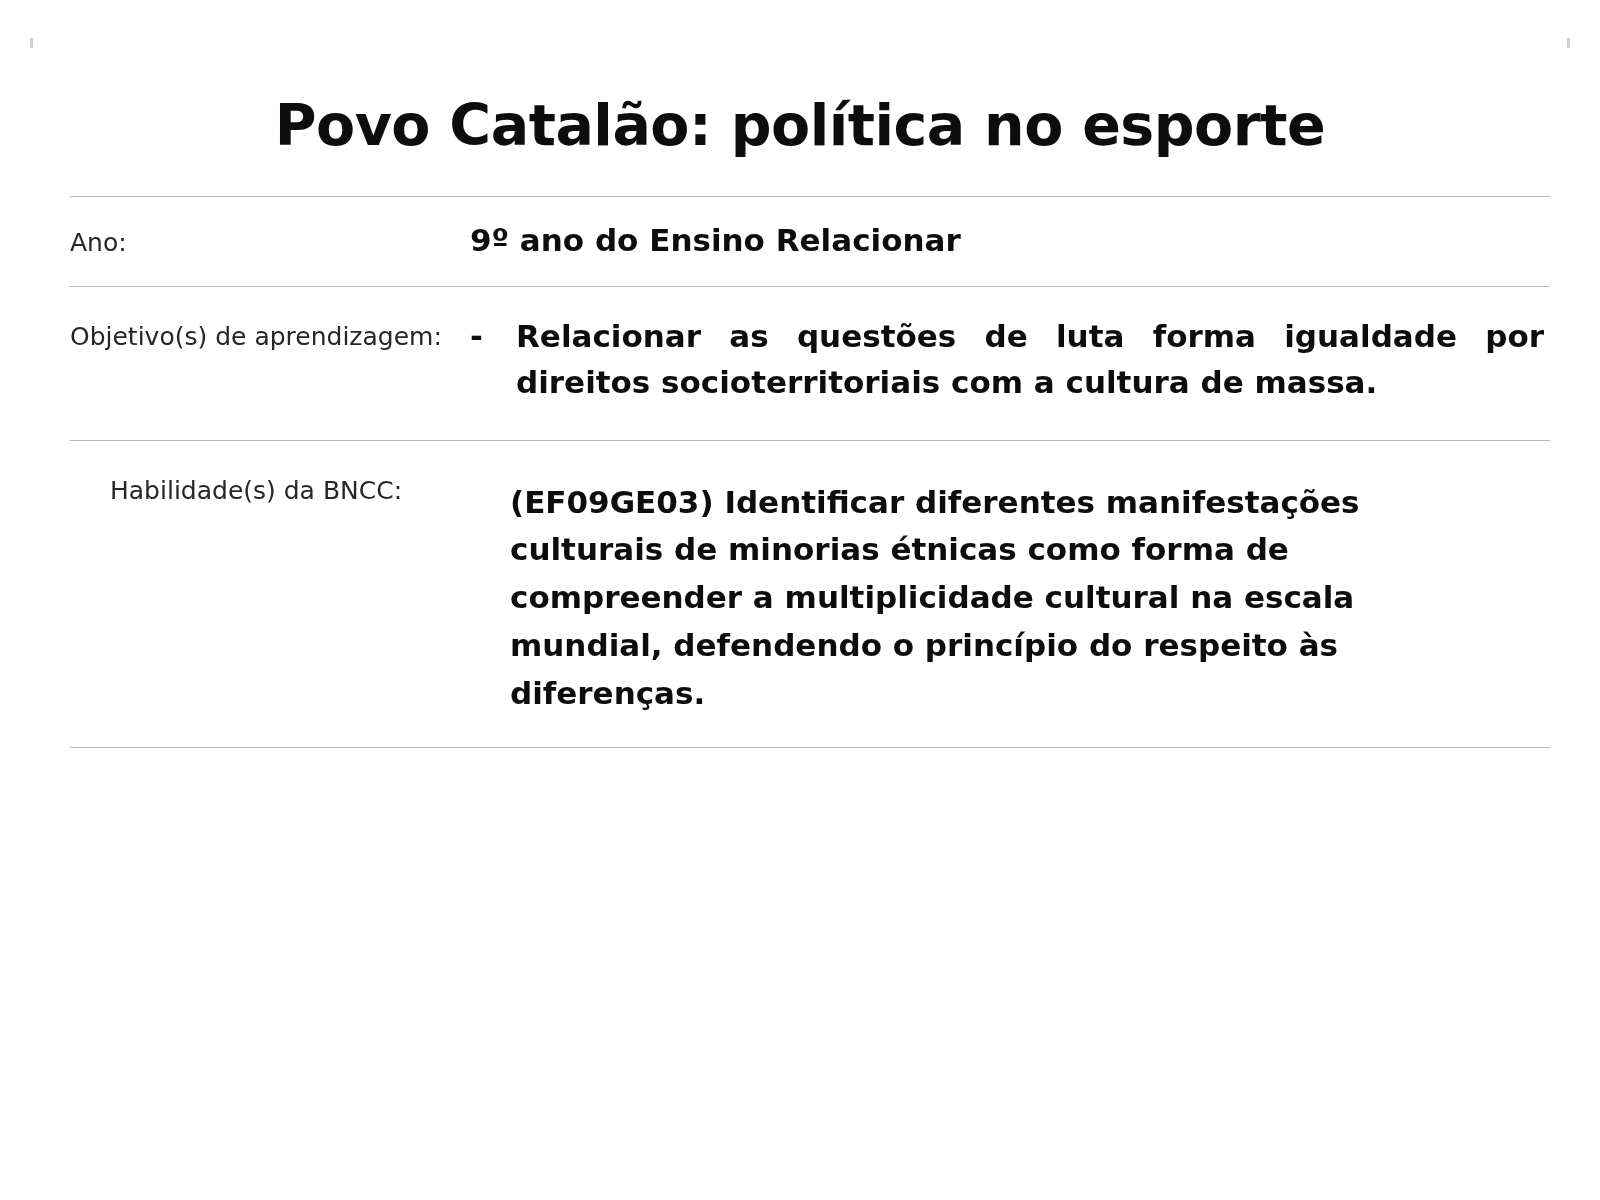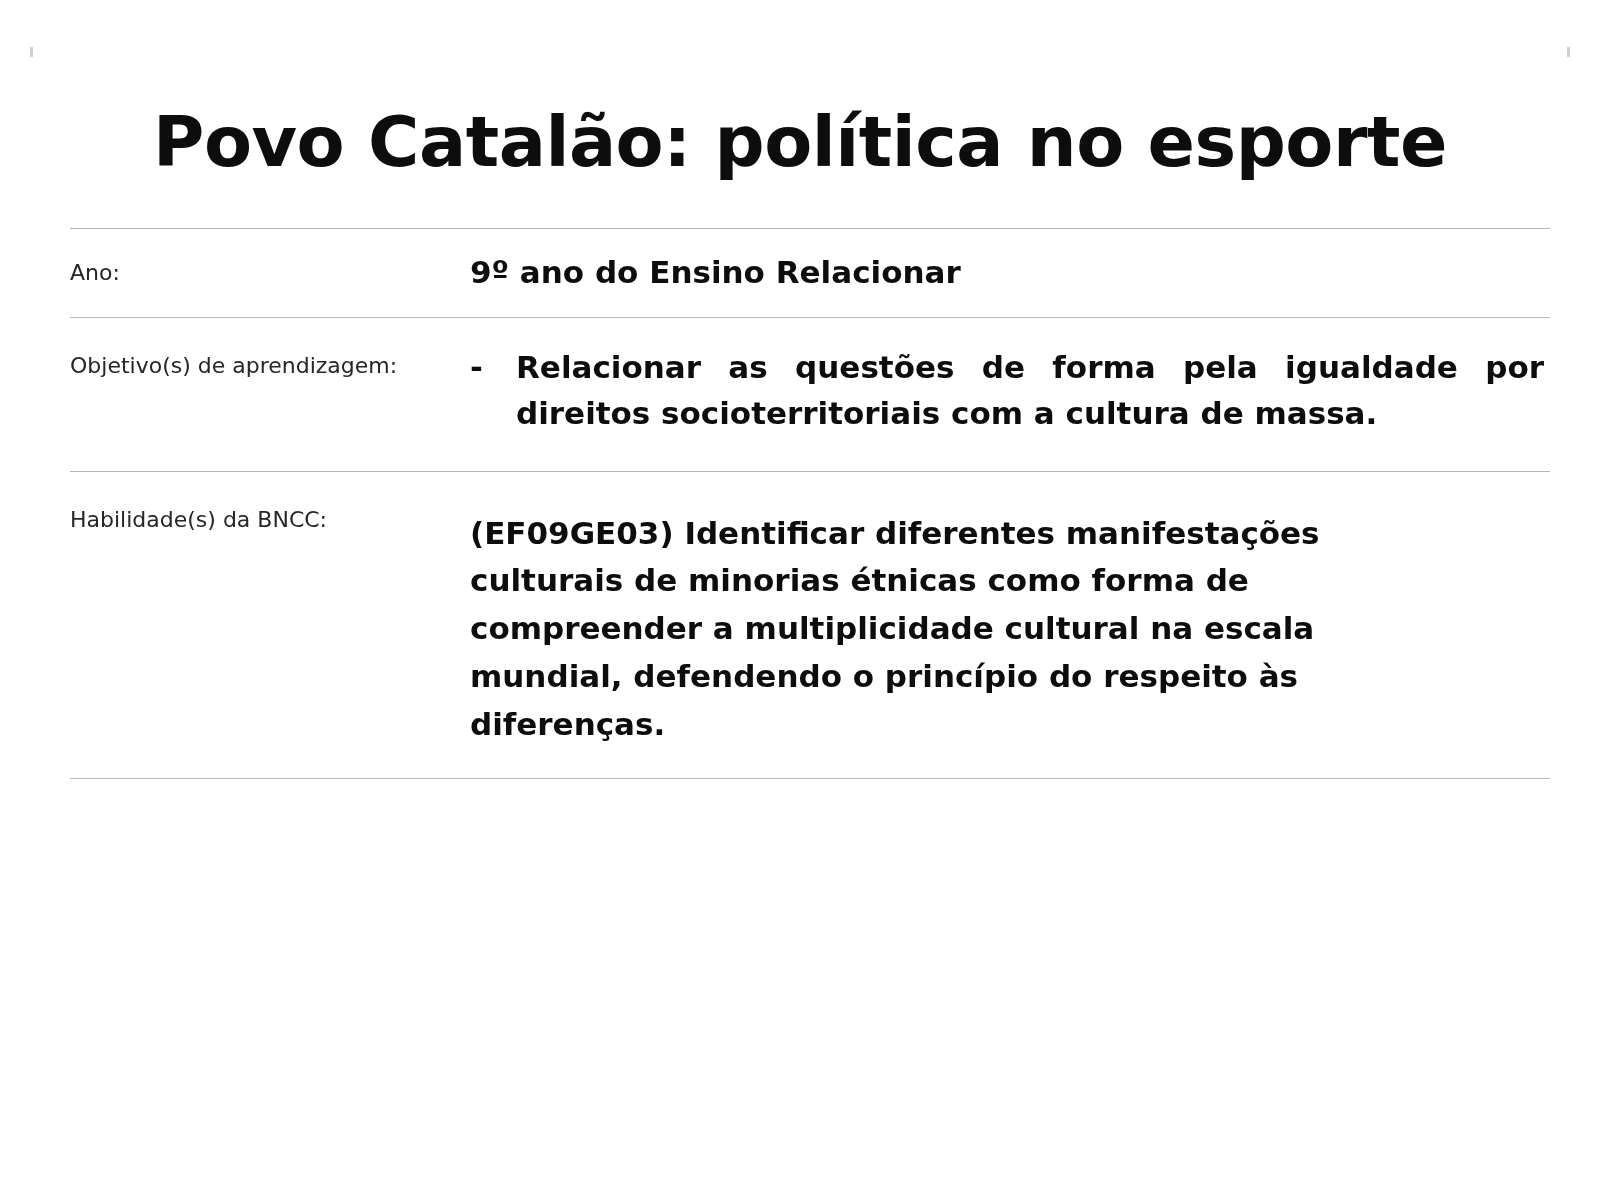--- a/index.html
+++ b/index.html
@@ -17,21 +17,21 @@
 
   .slide {
     position: relative;
     width: 1600px;
     height: 1200px;
     box-sizing: border-box;
   }
 
   .title {
     text-align: center;
-    font-size: 70px;
+    font-size: 57px;
     font-weight: bold;
     color: #0d0d0d;
     letter-spacing: -0.5px;
     padding-top: 56px;
     padding-left: 40px;
     padding-right: 40px;
     line-height: 1.12;
   }
 
   .table {
@@ -51,21 +51,21 @@
     padding-bottom: 22px;
   }
 
   .row.last {
     border-bottom: 1.6px solid #b8b8b8;
   }
 
   .row-label {
     width: 400px;
     flex: 0 0 400px;
-    font-size: 22px;
+    font-size: 25px;
     font-weight: normal;
     color: #262626;
     line-height: 1.62;
     padding-top: 4px;
   }
 
   .row-value {
     flex: 1 1 auto;
     font-size: 31px;
     font-weight: bold;
@@ -90,21 +90,21 @@
   .bullet-text {
     flex: 1 1 auto;
     text-align: justify;
     text-justify: inter-word;
     padding-right: 6px;
   }
 
   .row-ano .row-value { line-height: 1.4; }
 
   .row-objetivo { padding-top: 26px; padding-bottom: 34px; }
-  .row-habilidade { padding-top: 26px; padding-bottom: 30px; }
+  .row-habilidade { padding-top: 26px; padding-bottom: 30px; justify-content: center; }
 
   .row-habilidade .row-value {
     max-width: 1000px;
     line-height: 1.54;
     margin-top: 12px;
   }
 
   .corner-mark {
     position: absolute;
     top: 0;
@@ -130,21 +130,21 @@
     <div class="row row-ano">
       <div class="row-label">Ano:</div>
       <div class="row-value">9º ano do Ensino Relacionar</div>
     </div>
 
     <div class="row row-objetivo">
       <div class="row-label">Objetivo(s) de aprendizagem:</div>
       <div class="row-value">
         <div class="bullet-wrap">
           <div class="bullet-dash">-</div>
-          <div class="bullet-text">Relacionar as questões de forma pela igualdade por direitos socioterritoriais com a cultura de massa.</div>
+          <div class="bullet-text">Relacionar as questões de luta forma igualdade por direitos socioterritoriais com a cultura de massa.</div>
         </div>
       </div>
     </div>
 
     <div class="row row-habilidade last">
       <div class="row-label">Habilidade(s) da BNCC:</div>
       <div class="row-value">(EF09GE03) Identificar diferentes manifestações culturais de minorias étnicas como forma de compreender a multiplicidade cultural na escala mundial, defendendo o princípio do respeito às diferenças.</div>
     </div>
 
   </div>

